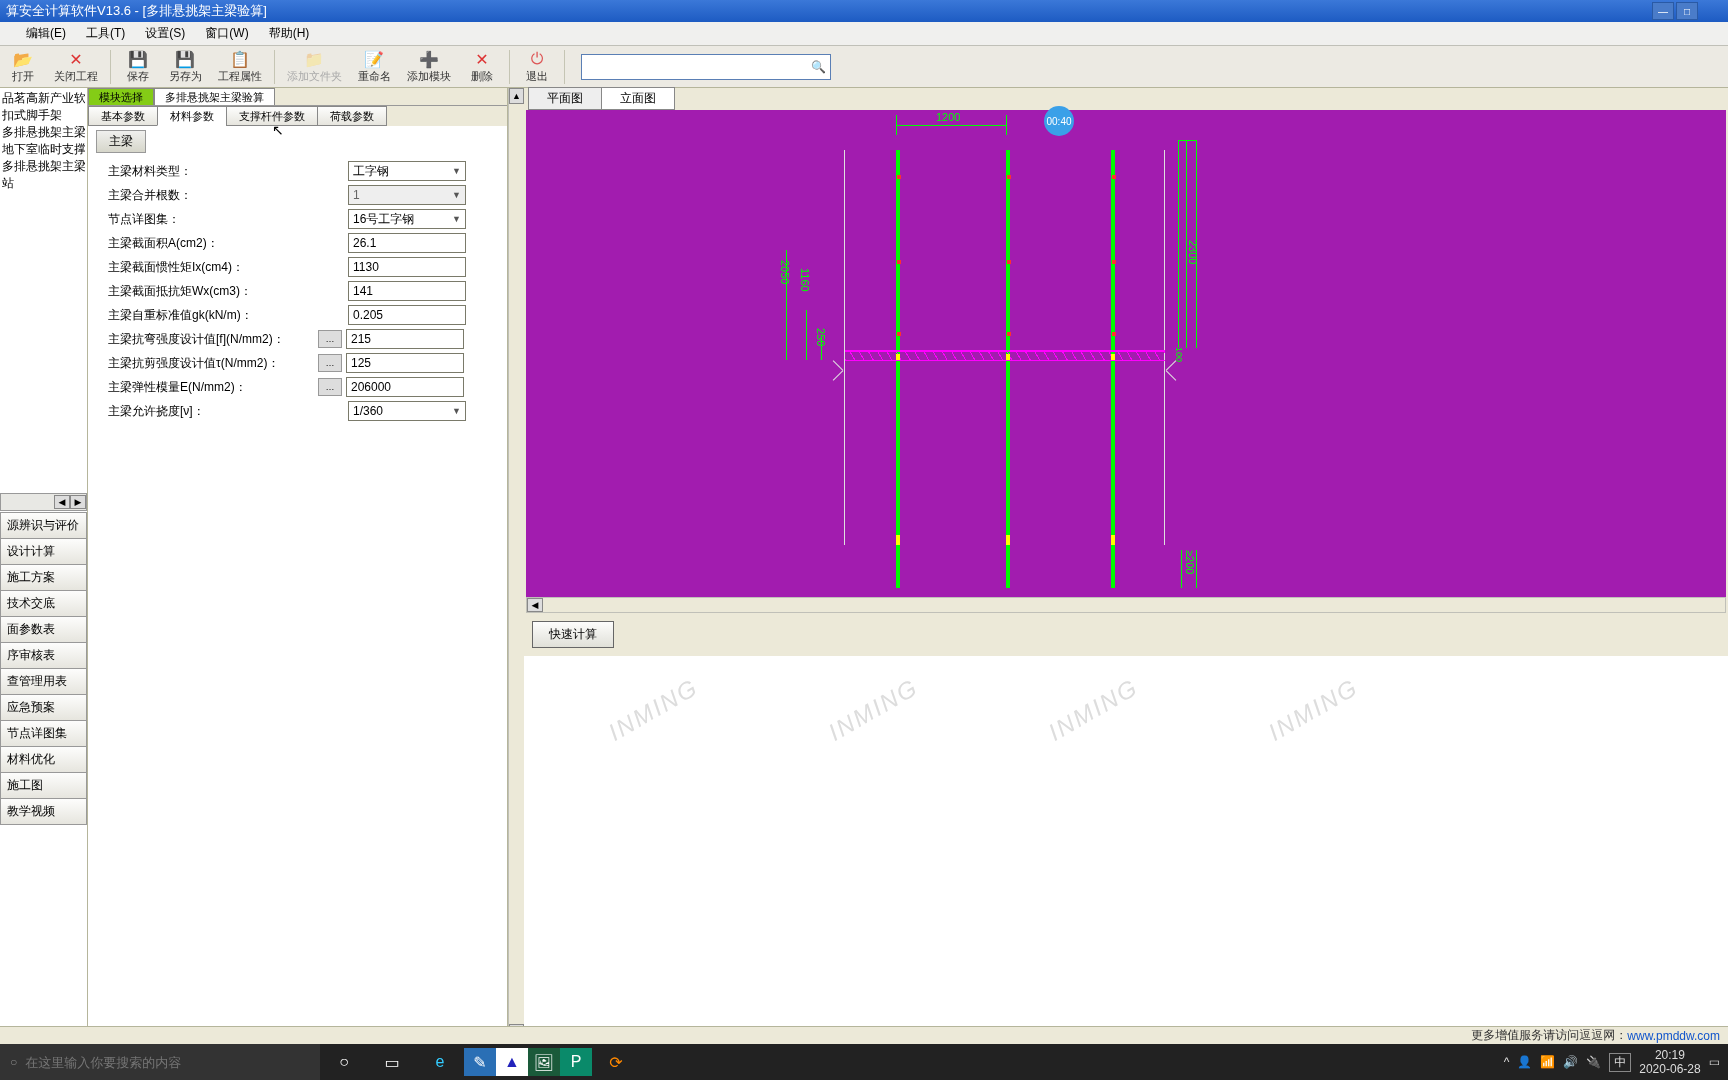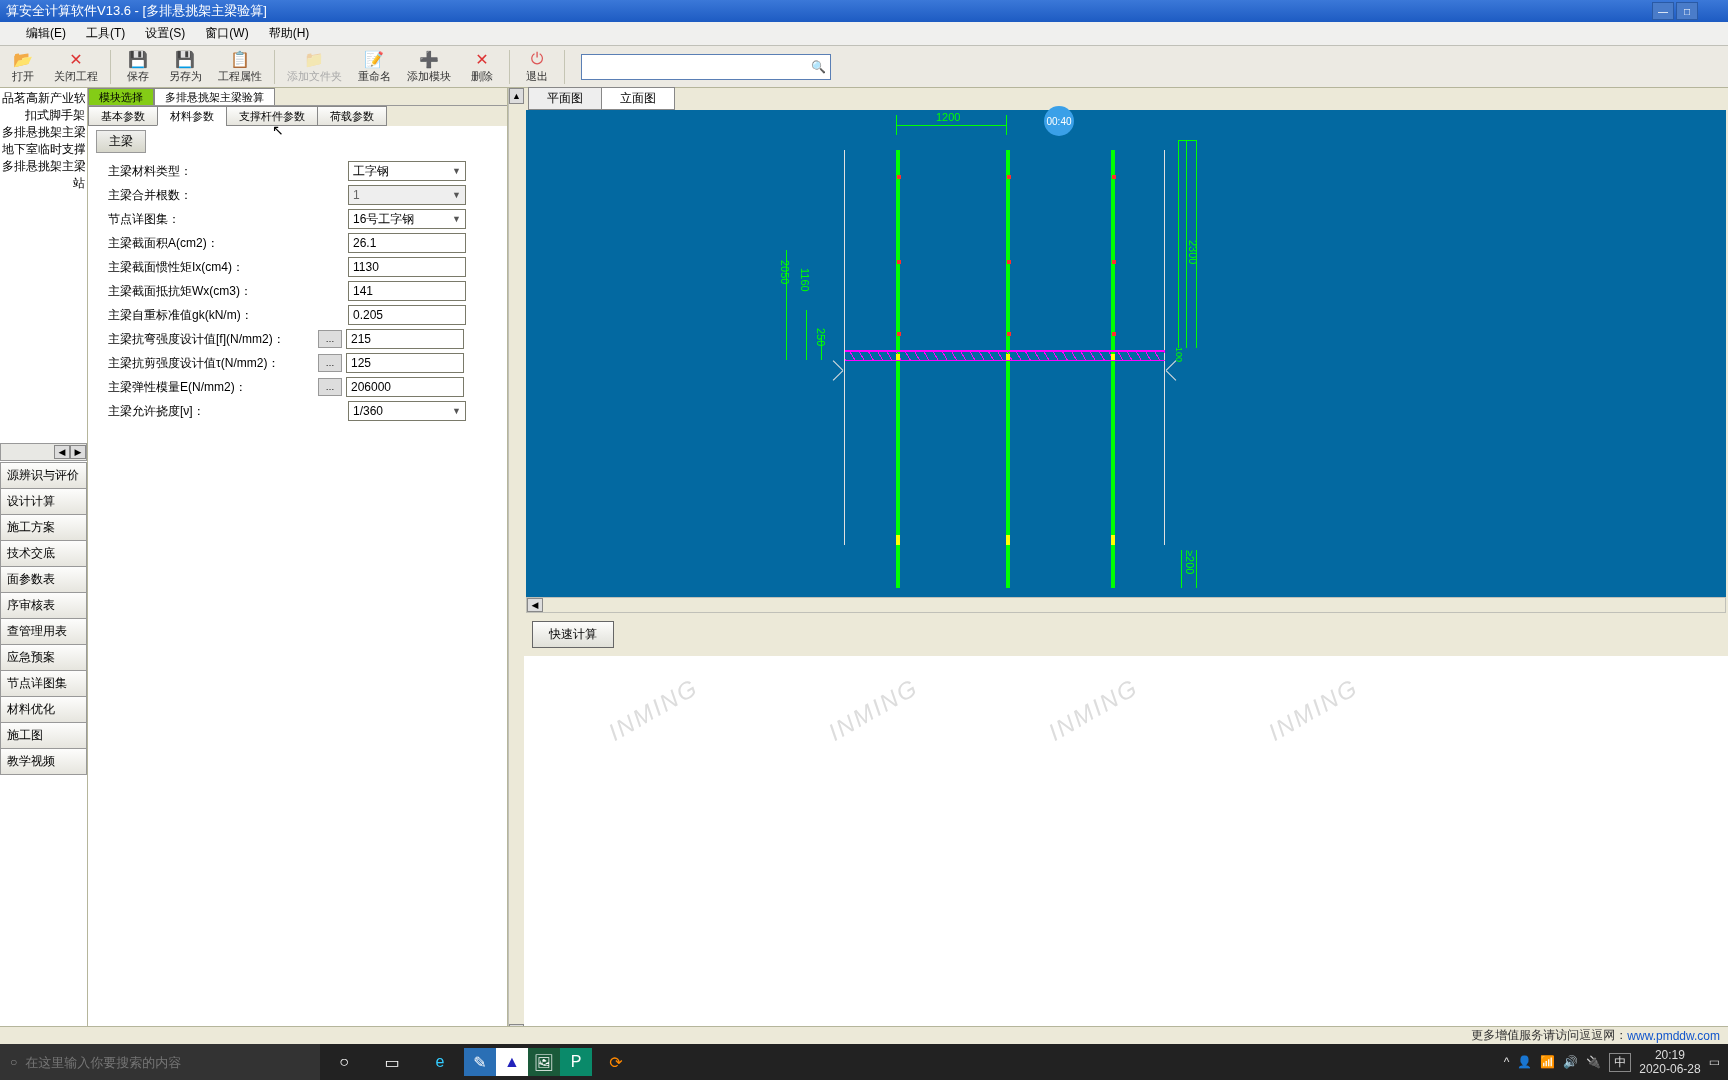--- a/index.html
+++ b/index.html
@@ -16,21 +16,21 @@
 .tbtn { display:flex; flex-direction:column; align-items:center; padding:2px 8px; min-width:46px; }
 .tbtn .ticon { width:20px; height:20px; display:flex; align-items:center; justify-content:center; font-size:16px; }
 .tbtn .tlabel { font-size:11px; color:#333; }
 .tbtn.disabled .tlabel { color:#aaa; }
 .tsep { width:1px; height:34px; background:#c5c5b4; margin:0 4px; }
 .searchbox { margin-left:12px; width:250px; height:26px; border:1px solid #5a7fb5; display:flex; align-items:center; background:#fff; padding:0 4px; }
 .searchbox input { border:none; flex:1; outline:none; font-size:12px; }
 
 .content { display:flex; height:calc(100% - 26px - 24px - 42px - 36px); }
 .leftpanel { width:88px; background:#fff; border-right:1px solid #b5b59b; position:relative; display:flex; flex-direction:column; }
-.tree { flex:0 0 auto; height:355px; overflow:hidden; font-size:11px; line-height:17px; padding:2px;text-align:right; }
+.tree { flex:0 0 auto; height:405px; overflow:hidden; font-size:11px; line-height:17px; padding:2px; }
 .tree div { white-space:nowrap; overflow:hidden; }
 .tree .sel { background:#fff; }
 .bottombtns { }
 .bottombtns .bbtn { height:27px; border:1px solid #999; background:linear-gradient(#fdfdfc,#e6e5de); display:flex; align-items:center; padding-left:6px; margin-top:-1px; font-size:12px; }
 .scrollbit { height:18px; border:1px solid #999; background:#e8e8e4; display:flex; justify-content:flex-end; align-items:center; margin-bottom:2px; }
 .scrollbit .ab { width:16px; height:14px; border:1px solid #888; background:#ddd; display:flex; align-items:center; justify-content:center; font-size:9px; }
 
 .midpanel { width:420px; background:#fff; border-right:1px solid #b5b59b; display:flex; flex-direction:column; }
 .tabsrow1 { height:18px; display:flex; border-bottom:1px solid #999; background:#ece9d8; }
 .tabsrow1 .tab { padding:1px 10px; border:1px solid #888; border-bottom:none; background:#84cc16; font-size:11px; }
@@ -49,21 +49,21 @@
 .row .field.dd .ar { font-size:9px; color:#555; }
 .row .field.dis { background:#eee; color:#666; }
 .vscroll { width:16px; background:#ece9d8; border-left:1px solid #c0c0b8; display:flex; flex-direction:column; }
 .vscroll .arr { height:16px; border:1px solid #888; background:#ddd; display:flex; align-items:center; justify-content:center; font-size:9px; }
 .vscroll .track { flex:1; }
 
 .rightpanel { flex:1; display:flex; flex-direction:column; background:#ece9d8; }
 .viewtabs { height:22px; display:flex; align-items:flex-end; padding-left:4px; }
 .viewtabs .vt { padding:2px 18px; border:1px solid #888; background:#eee; margin-right:-1px; font-size:12px; }
 .viewtabs .vt.active { background:#fff; }
-.canvas { flex:0 0 487px; background:#0369a1; position:relative; margin:0 2px; overflow:hidden; }
+.canvas { flex:0 0 487px; background:#a21caf; position:relative; margin:0 2px; overflow:hidden; }
 .hscroll { height:16px; background:#ece9d8; border:1px solid #c0c0b8; margin:0 2px; display:flex; }
 .hscroll .arr { width:16px; border:1px solid #888; background:#ddd; display:flex; align-items:center; justify-content:center; font-size:9px; }
 .hscroll .track { flex:1; }
 .calcbtn-row { padding:8px; }
 .calcbtn { padding:4px 16px; border:1px solid #666; background:linear-gradient(#fdfdfc,#e0e0d8); font-size:12px; }
 .watermark-area { flex:1; background:#fff; position:relative; overflow:hidden; }
 .wm { position:absolute; color:#ddd; font-size:24px; transform:rotate(-30deg); font-style:italic; letter-spacing:2px; }
 
 .statusbar { position:absolute; bottom:36px; left:0; right:0; height:18px; background:#ece9d8; border-top:1px solid #b5b59b; display:flex; justify-content:flex-end; align-items:center; padding-right:8px; font-size:11px; color:#333; }
 .statusbar a { color:#1155cc; }

